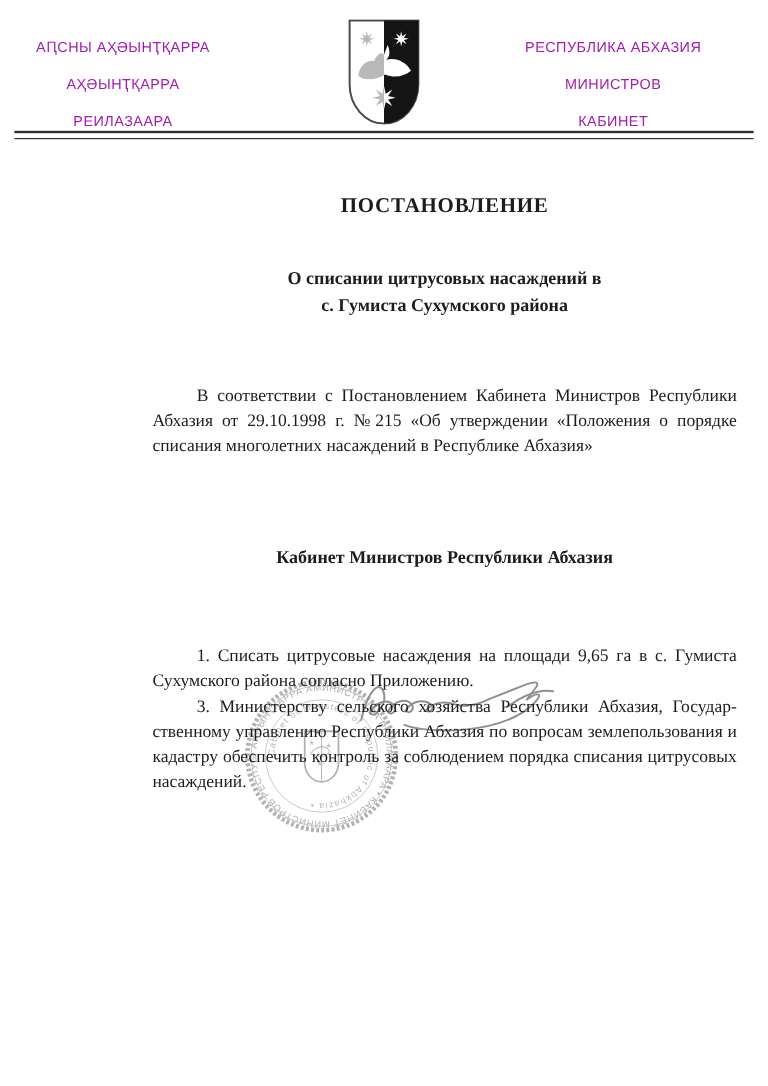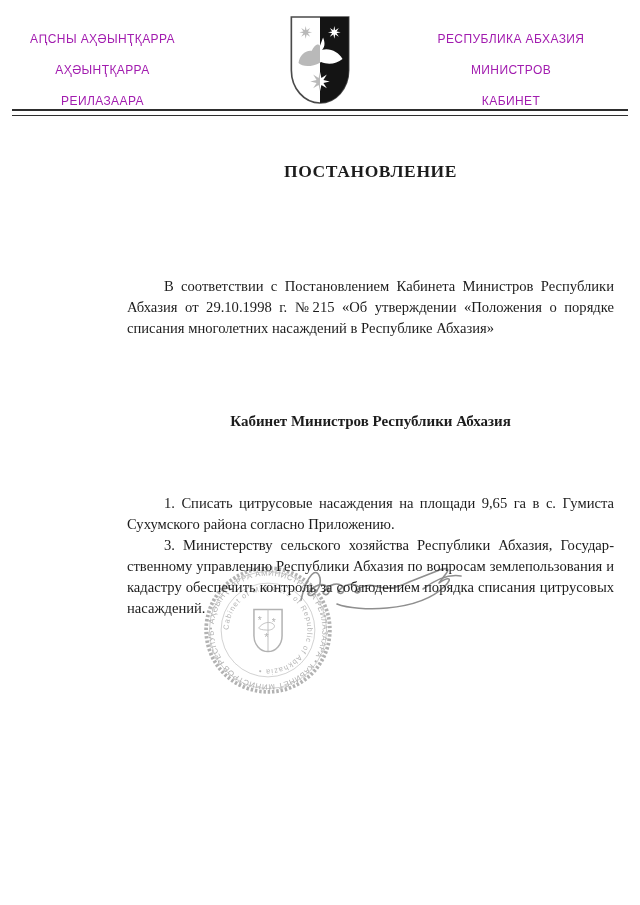--- a/index.html
+++ b/index.html
@@ -106,20 +106,24 @@
   <div class="hdr-block hdr-right">
     <div>РЕСПУБЛИКА АБХАЗИЯ</div>
     <div>МИНИСТРОВ</div>
     <div>КАБИНЕТ</div>
   </div>
 
   <div class="rule"></div>
 
   <div class="col title fg">ПОСТАНОВЛЕНИЕ</div>
 
+  <div class="col subject fg">
+    <div>О списании цитрусовых насаждений в</div>
+    <div>с. Гумиста Сухумского района</div>
+  </div>
 
   <div class="col preamble fg">В соответствии с Постановлением Кабинета Министров Республики Абхазия от 29.10.1998 г. №215 «Об утверждении «Положения о порядке списания многолетних насаждений в Республике Абхазия»</div>
 
   <div class="col authority fg">Кабинет Министров Республики Абхазия</div>
 
 
   <div class="col items fg">
     <p>1. Списать цитрусовые насаждения на площади 9,65 га в с. Гумиста Сухумского района согласно Приложению.</p>
     <p>3. Министерству сельского хозяйства Республики Абхазия, Государ­ственному управлению Республики Абхазия по вопросам землеполь­зования и кадастру обеспечить контроль за соблюдением порядка списания цитрусовых насаждений.</p>
   </div>

